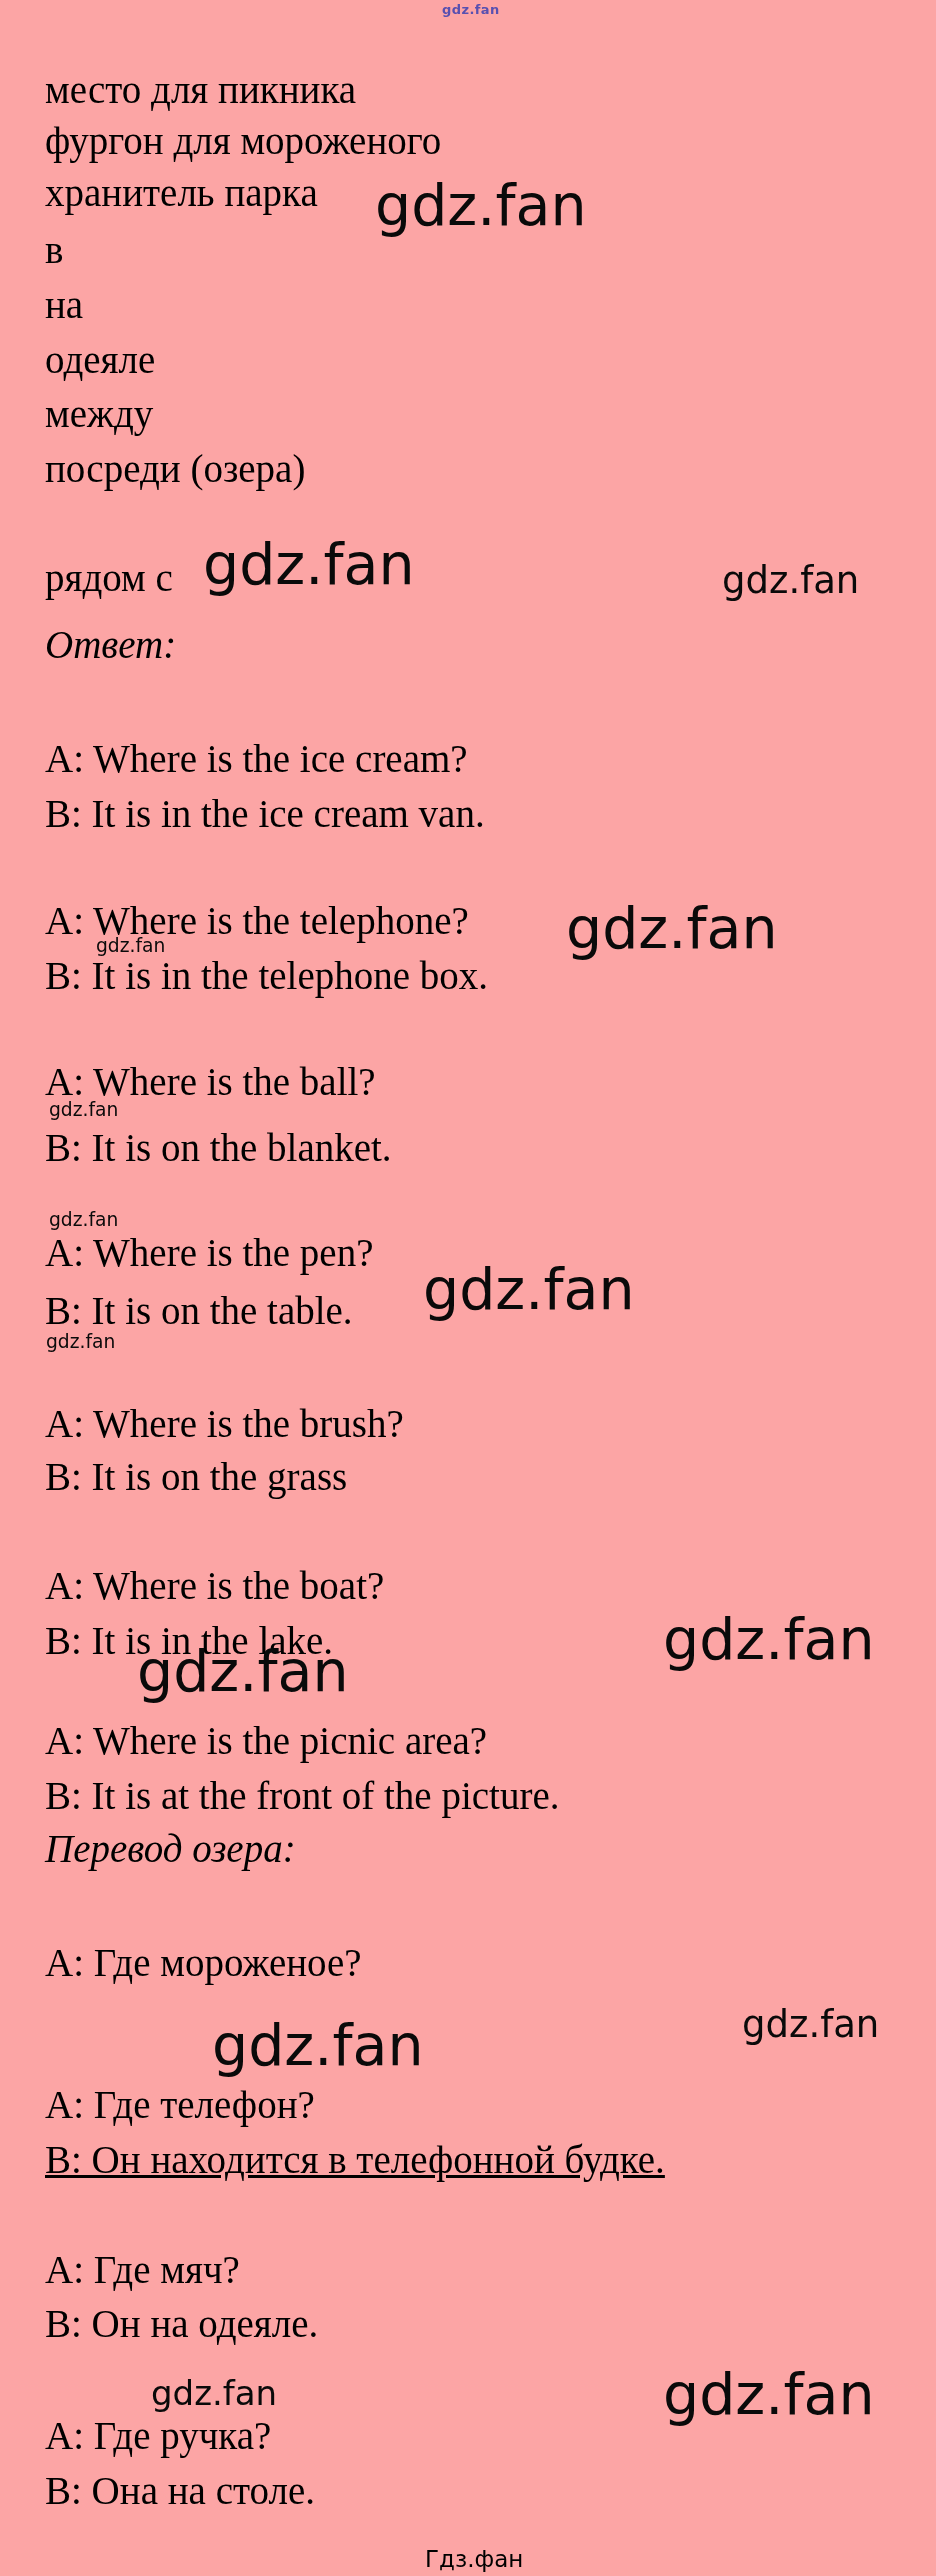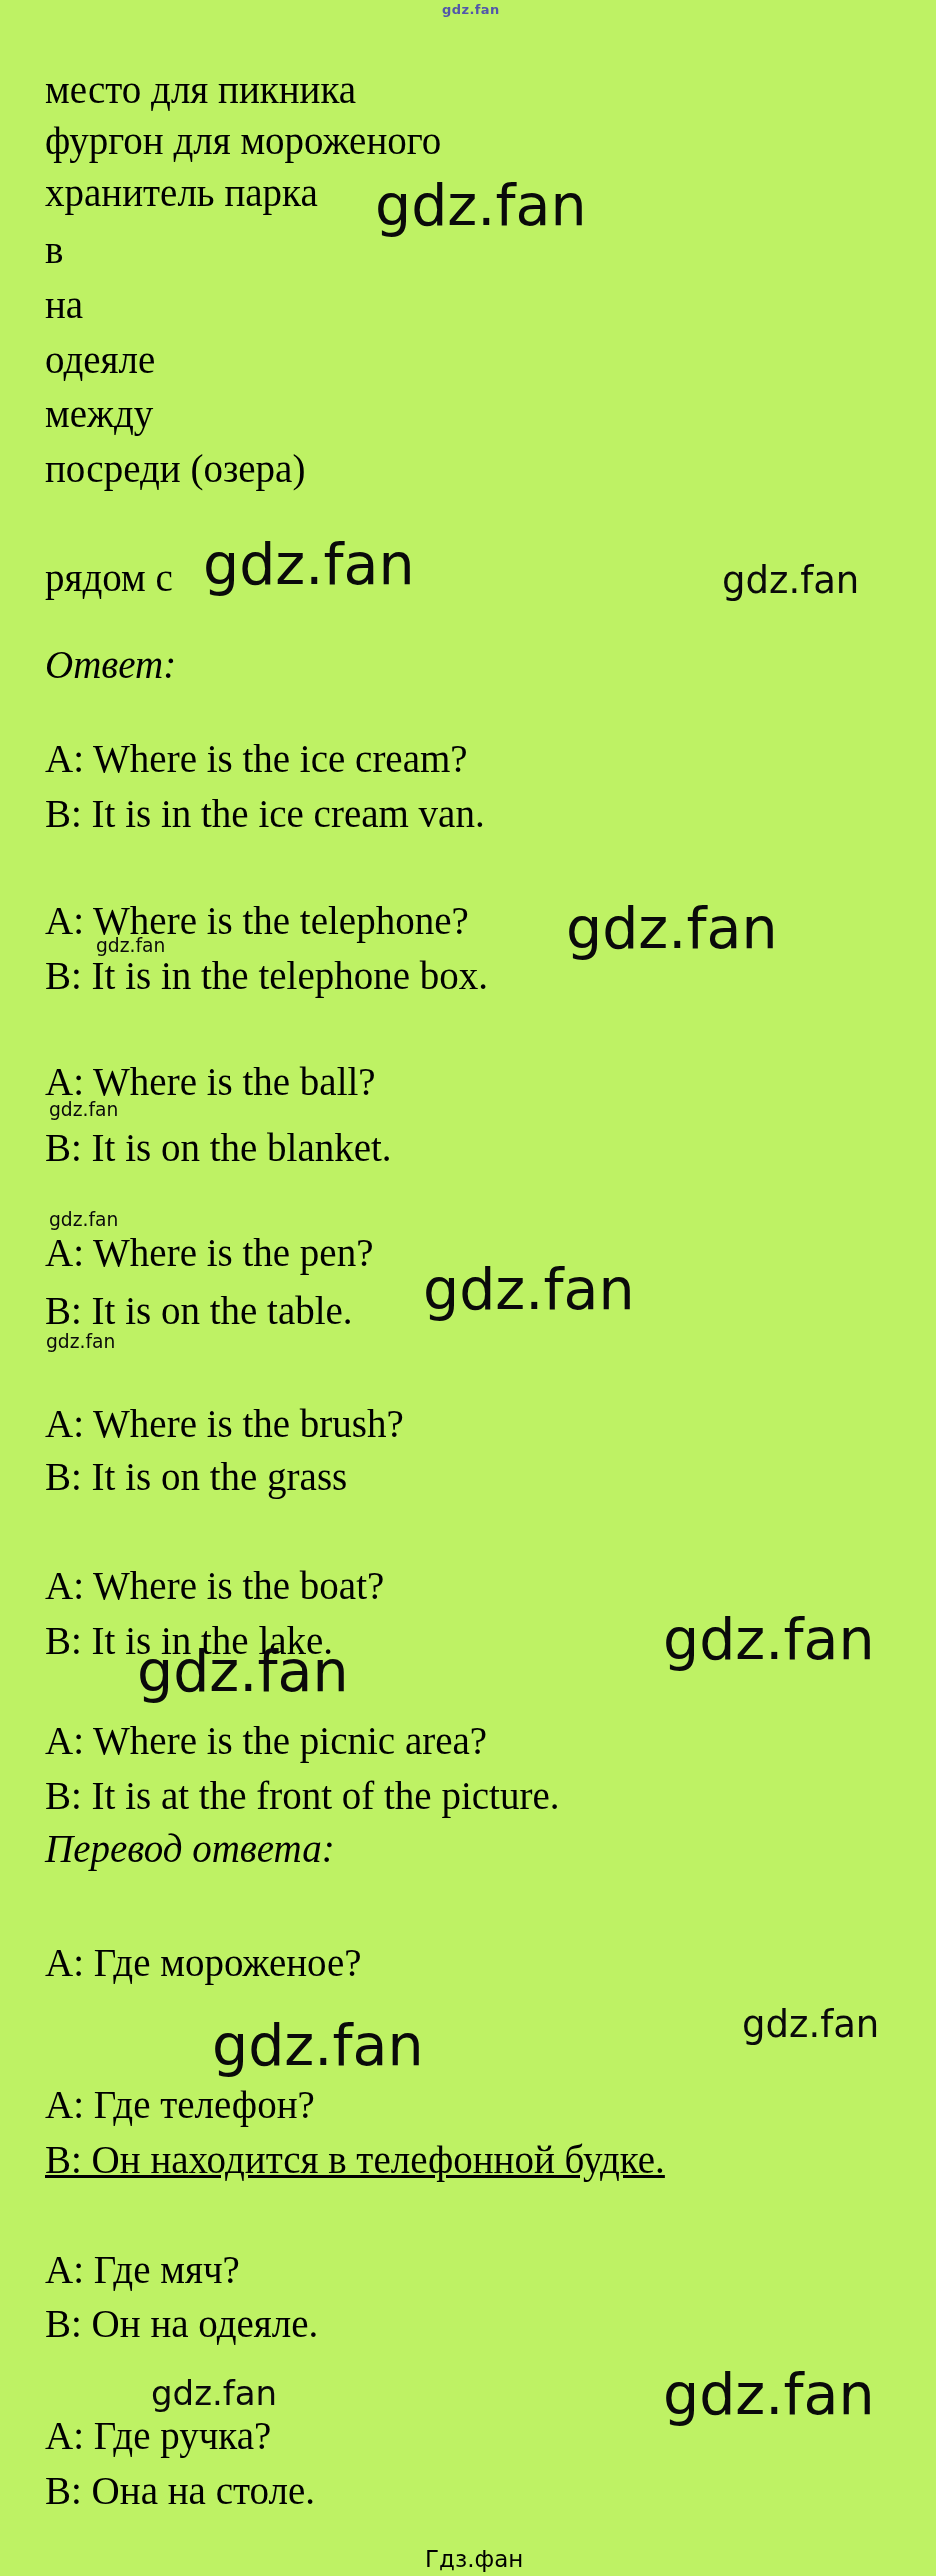--- a/index.html
+++ b/index.html
@@ -1,39 +1,39 @@
 <!DOCTYPE html>
 <html style="font-size:13px"><head>
 <meta charset="utf-8">
 <style>
   html,body{margin:0;padding:0;background:#ffffff;}
   .page{
     position:relative;
     width:936px;
     height:2576px;
-    background:#bef264;
+    background:#fca5a5;
     color:#000;
     font-family:"Liberation Serif", serif;
     overflow:hidden;
   }
   
   .ln{
     position:absolute;
     left:45px;
     font-size:39px;
     line-height:1.1;
     white-space:nowrap;
     letter-spacing:0px;
   }
   .it{font-style:italic;}
   
   .v0{top:69px;}  .v1{top:120px;} .v2{top:172px;} .v3{top:229px;} .v4{top:284px;}
   .v5{top:339px;} .v6{top:393px;} .v7{top:448px;} .v8{top:503px;} .v9{top:557px;}
   
-  .h-answer{top:644px;}
+  .h-answer{top:624px;}
   .h-trans{top:1828px;}
   
   .e0{top:738px;}  .e1{top:793px;}  .e2{top:900px;} .e3{top:955px;}
   .e4{top:1061px;} .e5{top:1127px;} .e6{top:1232px;} .e7{top:1290px;}
   .e8{top:1403px;} .e9{top:1456px;} .e10{top:1565px;} .e11{top:1620px;}
   .e12{top:1720px;} .e13{top:1775px;}
   
   .r0{top:1918px;margin-top:24px;} .r1{top:1975px;} .r2{top:2084px;} .r3{top:2139px;text-decoration:underline;}
   .r4{top:2249px;} .r5{top:2303px;} .r6{top:2415px;} .r7{top:2470px;}
   
@@ -90,21 +90,21 @@
   <div class="ln v1">фургон для мороженого</div>
   <div class="ln v2">хранитель парка</div>
   <div class="ln v3">в</div>
   <div class="ln v4">на</div>
   <div class="ln v5">одеяле</div>
   <div class="ln v6">между</div>
   <div class="ln v7">посреди (озера)</div>
   <div class="ln v9">рядом с</div>
 
   <div class="ln it h-answer">Ответ:</div>
-  <div class="ln it h-trans">Перевод ответа:</div>
+  <div class="ln it h-trans">Перевод озера:</div>
 
   <div class="ln e0">A: Where is the ice cream?</div>
   <div class="ln e1">B: It is in the ice cream van.</div>
   <div class="ln e2">A: Where is the telephone?</div>
   <div class="ln e3">B: It is in the telephone box.</div>
   <div class="ln e4">A: Where is the ball?</div>
   <div class="ln e5">B: It is on the blanket.</div>
   <div class="ln e6">A: Where is the pen?</div>
   <div class="ln e7">B: It is on the table.</div>
   <div class="ln e9">B: It is on the grass</div>

